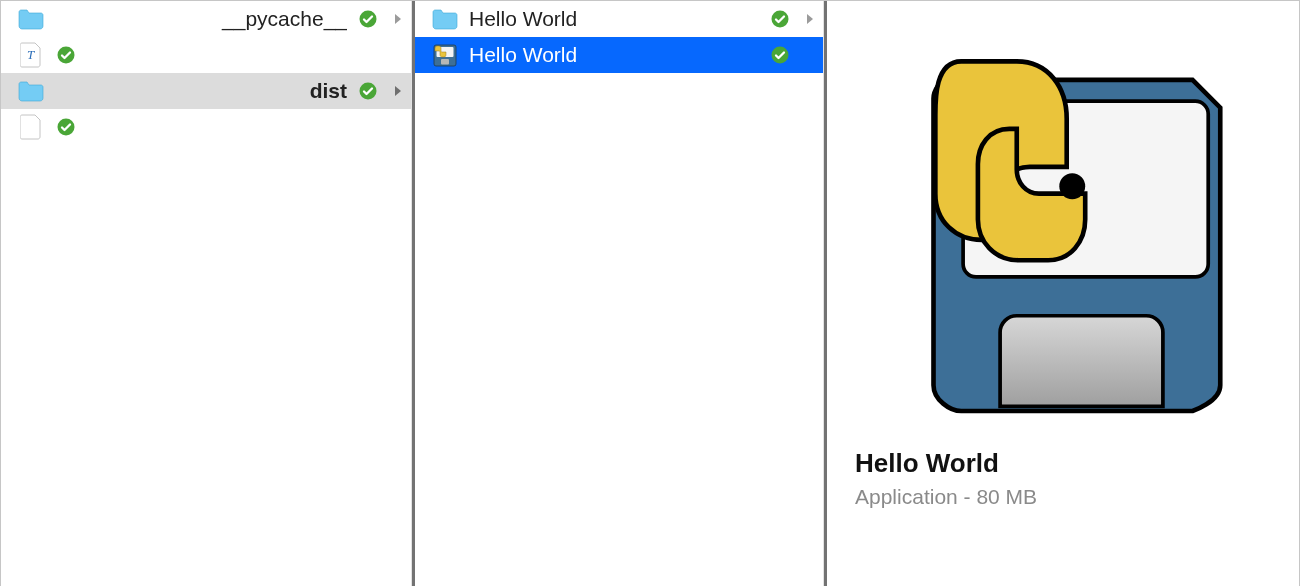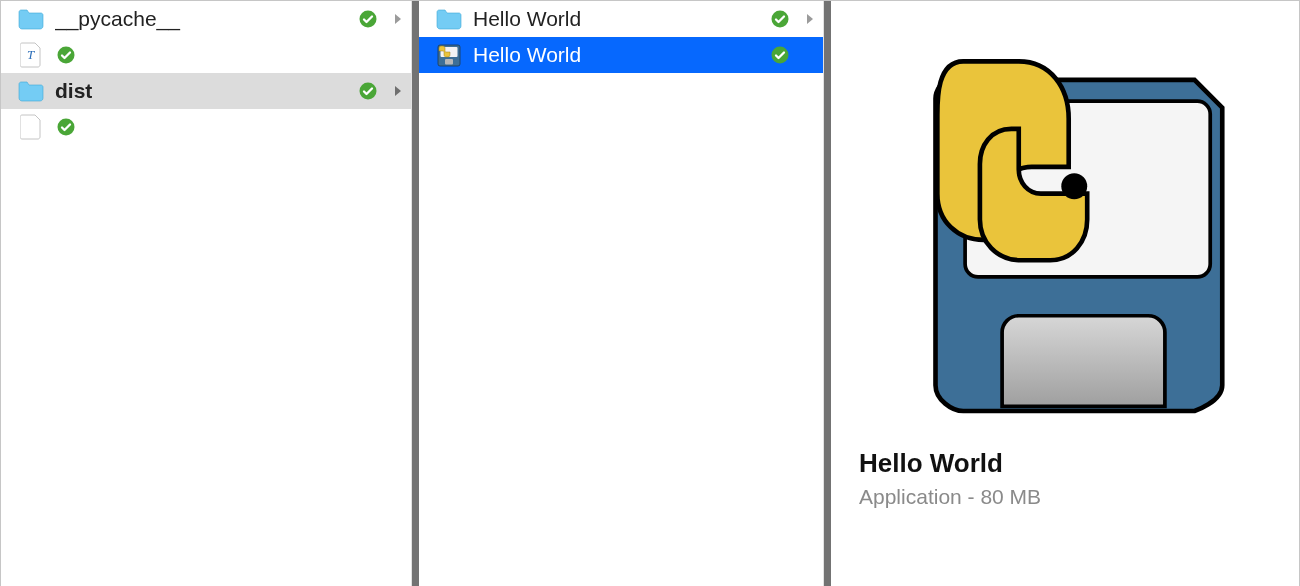--- a/index.html
+++ b/index.html
@@ -13,27 +13,27 @@
     overflow: hidden;
   }
   .columns {
     display: flex;
     width: 100%;
     height: 100%;
     border-top: 1px solid #c6c6c6;
   }
   .col {
     height: 100%;
-    border-left: 7px solid #737373;
+    border-left: 3px solid #737373;
     border-right: 1px solid #e2e2e2;
     overflow: hidden;
     position: relative;
   }
   .col:first-child { border-left: 1px solid #c6c6c6; }
-  .col1 { width: 412px; }
+  .col1 { width: 412px; text-align: right; }
   .col2 { width: 412px; }
   .col3 { flex: 1; border-right: 1px solid #c6c6c6; padding: 28px; }
 
   .row {
     display: flex;
     align-items: center;
     height: 36px;
     padding-left: 16px;
     padding-right: 4px;
     gap: 10px;

